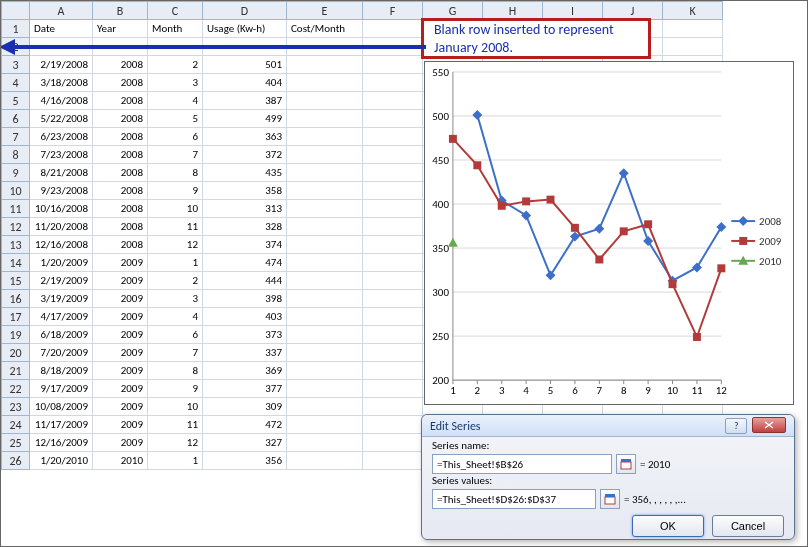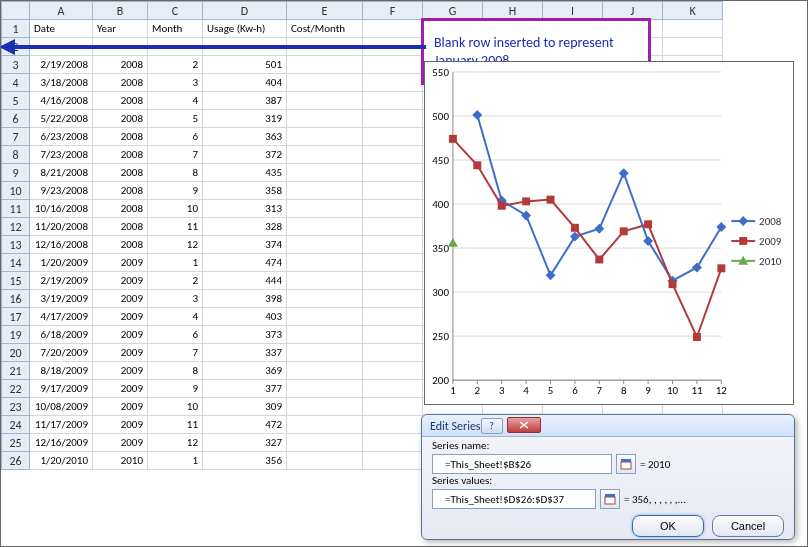--- a/index.html
+++ b/index.html
@@ -10,31 +10,31 @@
   .grid th.rowhead { background: #e8ecf4; text-align: center; width: 28px; font-size: 12px; color: #333; border: 1px solid #9eb6ce;}
   .grid th.corner { background: #e8ecf4; border: 1px solid #9eb6ce; width: 28px;}
   .grid td { font-size: 11px; }
   .col-A { width: 63px; text-align: right; }
   .col-B { width: 52px; text-align: right; }
   .col-C { width: 52px; text-align: right; }
   .col-D { width: 84px; text-align: right; }
   .col-E { width: 76px; text-align: right; }
   .header-row td { text-align: left; }
   .chart-box { position: absolute; left: 423px; top: 60px; width: 370px; height: 344px; border: 1px solid #666; background: #fff; }
-  .callout { position: absolute; left: 420px; top: 17px; background: #fff; border: 3px solid #a21caf; padding: 13px 10px; font-size: 14px; color: #1a2fb0; width: 230px; line-height: 1.25;}
+  .callout { position: absolute; left: 420px; top: 17px; background: #fff; border: 3px solid #b91c1c; padding: 0 10px; font-size: 14px; color: #1a2fb0; width: 230px; line-height: 1.25;}
   .arrow-line { position: absolute; top: 44px; left: 5px; width: 420px; height: 4px; background: #1a2fb0;}
   .arrow-head { position: absolute; top: 38px; left: -2px; width: 0; height: 0; border-right: 16px solid #1a2fb0; border-top: 8px solid transparent; border-bottom: 8px solid transparent;}
   .dialog { position: absolute; left: 420px; top: 413px; width: 374px; height: 126px; background: linear-gradient(#f3f5f9,#e6e9f2); border: 1px solid #5a7290; border-radius: 6px; box-shadow: 2px 2px 6px rgba(0,0,0,0.3); }
-  .dlg-title { height: 22px; background: linear-gradient(#eaf1fb,#cfe0f7); border-radius: 6px 6px 0 0; border-bottom: 1px solid #9eb6ce; padding: 2px 8px; font-size: 12px; color: #1a3a6e; display:flex; align-items:center; justify-content:flex-start;}
+  .dlg-title { height: 22px; background: linear-gradient(#eaf1fb,#cfe0f7); border-radius: 6px 6px 0 0; border-bottom: 1px solid #9eb6ce; padding: 2px 8px; font-size: 12px; color: #1a3a6e; display:flex; align-items:center; justify-content:space-between;}
   .dlg-body { padding: 2px 10px 6px 10px; font-size: 11px; }
   .dlg-row { display: flex; align-items: center; margin-top: 2px; gap: 4px;}
   .dlg-label { margin-top: 0; display:block;}
-  .dlg-input { height: 20px; border: 1px solid #8aa0c0; background: #fff; padding: 1px 12px; font-size: 11px; font-family: inherit;}
+  .dlg-input { height: 20px; border: 1px solid #8aa0c0; background: #fff; padding: 1px 4px; font-size: 11px; font-family: inherit;}
   .ref-btn { width: 20px; height: 20px; border: 1px solid #8aa0c0; background: linear-gradient(#fff,#e0e6f0); display:inline-flex; align-items:center; justify-content:center;}
-  .btn { width: 72px; height: 22px; border: 1px solid #6a7a9a; background: linear-gradient(#fdfdfd,#e2e6ef); border-radius: 8px; font-size: 11px; }
+  .btn { width: 72px; height: 22px; border: 1px solid #6a7a9a; background: linear-gradient(#fdfdfd,#e2e6ef); border-radius: 3px; font-size: 11px; }
   .btn.ok { border: 1px solid #3a6ab0; box-shadow: 0 0 3px #6aa0e0;}
   .dlg-buttons { display:flex; justify-content:flex-end; gap:8px; margin-top:6px;}
   .close-btn { width: 34px; height: 16px; background: linear-gradient(#e8a0a0,#c04040); border: 1px solid #903030; border-radius: 2px; display:inline-flex; align-items:center; justify-content:center;}
   .help-btn { width: 22px; height: 16px; background: linear-gradient(#f4f8ff,#d0deee); border: 1px solid #8aa0c0; border-radius: 2px; margin-right:2px; display:inline-flex; align-items:center; justify-content:center; font-size:10px; color:#336;}
   svg.chart-svg { width: 100%; height: 100%; }
   .legend-item { font-size: 11px; fill: #333;}
 </style>
 </head>
 <body>
 
@@ -124,21 +124,21 @@
         <td class="col-H"></td>
         <td class="col-I"></td>
         <td class="col-J"></td>
         <td class="col-K"></td>
       </tr>
       <tr>
         <th class="rowhead">6</th>
         <td class="col-A">5/22/2008</td>
         <td class="col-B">2008</td>
         <td class="col-C">5</td>
-        <td class="col-D">319</td>
+        <td class="col-D">499</td>
         <td class="col-E"></td>
         <td class="col-F"></td>
         <td class="col-G"></td>
         <td class="col-H"></td>
         <td class="col-I"></td>
         <td class="col-J"></td>
         <td class="col-K"></td>
       </tr>
       <tr>
         <th class="rowhead">7</th>

